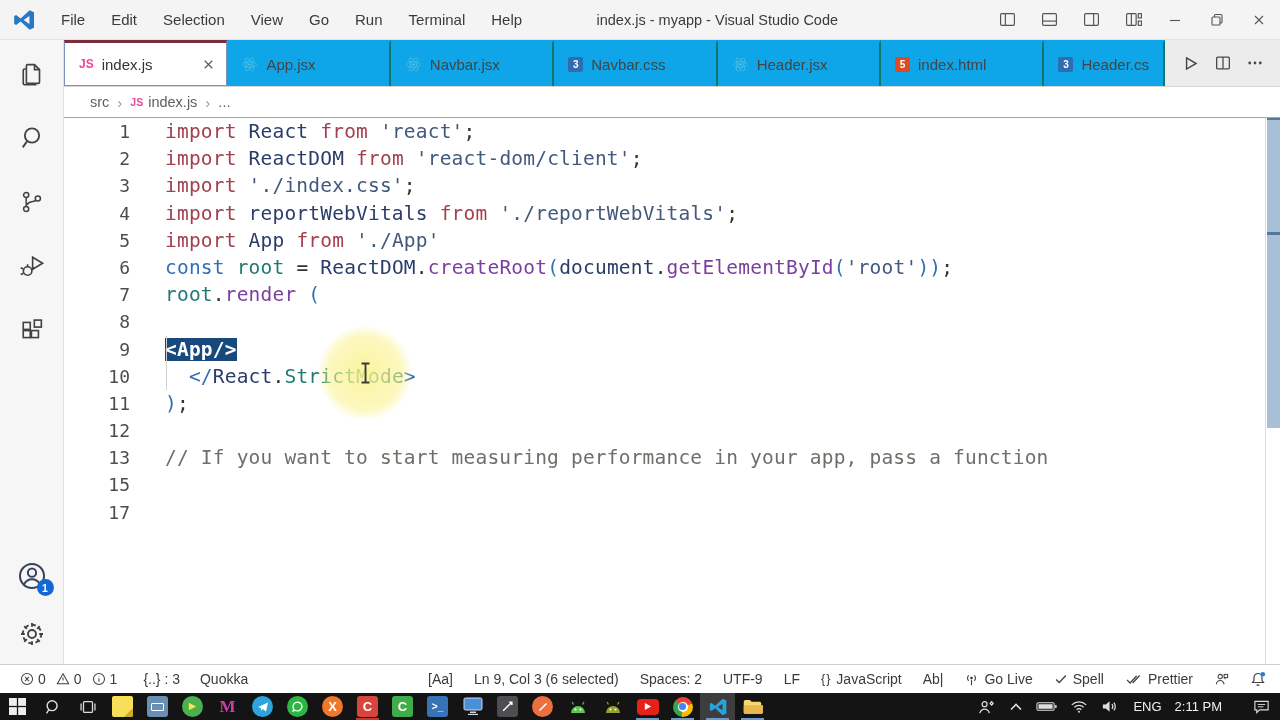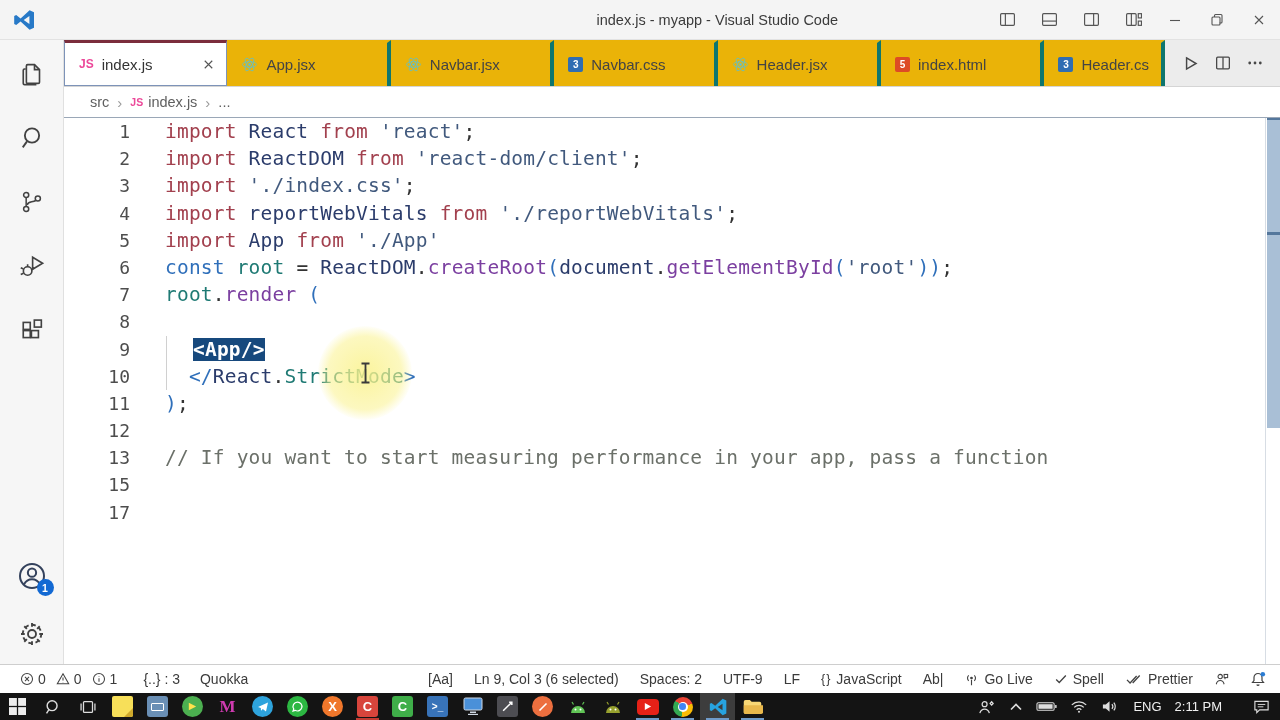--- a/index.html
+++ b/index.html
@@ -24,21 +24,21 @@
     align-items:center; padding:18px 0 14px 0; gap:32px; }
   .ab-icon { width:32px; height:32px; display:flex; align-items:center; justify-content:center; position:relative; }
   .ab-bottom { margin-top:auto; display:flex; flex-direction:column; gap:26px; align-items:center; }
   .ab-badge { position:absolute; right:-6px; bottom:-4px; width:17px; height:17px; border-radius:50%;
     background:#1269d3; color:#fff; font-size:10.5px; font-weight:bold; display:flex; align-items:center; justify-content:center; }
 
   
   .main { position:absolute; left:64px; top:40px; width:1216px; height:624px; background:#fff; }
   .tabbar { height:47px; background:#ececec; display:flex; align-items:stretch; border-bottom:1px solid #d5d5d5; }
   .tab { width:164px; display:flex; align-items:center; gap:8px; padding:0 10px 0 14px;
-    background:#eab308; border-right:4px solid #0f766e; border-top:3px solid transparent;
+    background:#0ea5e9; border-right:2px solid #0f766e; border-top:3px solid transparent;
     font-size:15px; color:#444; overflow:hidden; white-space:nowrap; }
   .tab.active { background:#fff; border:1px solid #7d93b8; border-top:3px solid #7b2d3c; color:#333; }
   .tab .label { overflow:hidden; text-overflow:clip; }
   .tab .close { margin-left:auto; display:flex; }
   .ficon { display:inline-flex; align-items:center; justify-content:center;
     width:15px; height:15px; border-radius:2px; color:#fff; font-size:10px; font-weight:bold; flex:none; }
   .ficon.css { background:#2f6db2; }
   .ficon.html { background:#dd4b25; }
   .js-letters { color:#ec4899; font-weight:bold; font-size:12px; flex:none; }
   .tab-actions { margin-left:auto; display:flex; align-items:center; gap:14px; padding:0 16px; }
@@ -94,20 +94,30 @@
 <body>
 
 <div class="page">
 
   <div class="titlebar">
     <span class="vscode-logo">
       <svg viewBox="0 0 24 24">
           <path fill="#2779c7" d="M17.6 2.2 8.6 10.5 4.2 7.1 2.2 8.1v7.8l2 1 4.4-3.4 9 8.3 4.4-2.1V4.3zM17.4 8.1v7.8L11.7 12z"></path>
         </svg>
     </span>
+    <div class="menus">
+        <div class="menu-item">File</div>
+        <div class="menu-item">Edit</div>
+        <div class="menu-item">Selection</div>
+        <div class="menu-item">View</div>
+        <div class="menu-item">Go</div>
+        <div class="menu-item">Run</div>
+        <div class="menu-item">Terminal</div>
+        <div class="menu-item">Help</div>
+      </div>
     <div class="win-title">index.js - myapp - Visual Studio Code</div>
     <div class="win-controls">
         <div class="wc-btn">
           <svg xmlns="http://www.w3.org/2000/svg" width="17" height="17" viewBox="0 0 16 16" fill="none" stroke="#555" stroke-width="1.1">
             <rect x="1.5" y="2.5" width="13" height="11" rx="1"></rect>
             <path d="M6 2.5v11"></path>
           </svg>
         </div>
         <div class="wc-btn">
           <svg xmlns="http://www.w3.org/2000/svg" width="17" height="17" viewBox="0 0 16 16" fill="none" stroke="#555" stroke-width="1.1">
@@ -295,21 +305,21 @@
       <div class="indent-guide"></div>
       <div>
           <div class="code-line"><div class="line-number">1</div><div class="line-content"><span class="tk-kw" style="color: rgb(162, 64, 78);">import</span><span class="tk-pl" style="color: rgb(51, 51, 51);"> </span><span class="tk-id" style="color: rgb(43, 60, 107);">React</span><span class="tk-pl" style="color: rgb(51, 51, 51);"> </span><span class="tk-kw" style="color: rgb(162, 64, 78);">from</span><span class="tk-pl" style="color: rgb(51, 51, 51);"> </span><span class="tk-str" style="color: rgb(65, 89, 125);">'react'</span><span class="tk-pu" style="color: rgb(51, 51, 51);">;</span></div></div>
           <div class="code-line"><div class="line-number">2</div><div class="line-content"><span class="tk-kw" style="color: rgb(162, 64, 78);">import</span><span class="tk-pl" style="color: rgb(51, 51, 51);"> </span><span class="tk-id" style="color: rgb(43, 60, 107);">ReactDOM</span><span class="tk-pl" style="color: rgb(51, 51, 51);"> </span><span class="tk-kw" style="color: rgb(162, 64, 78);">from</span><span class="tk-pl" style="color: rgb(51, 51, 51);"> </span><span class="tk-str" style="color: rgb(65, 89, 125);">'react-dom/client'</span><span class="tk-pu" style="color: rgb(51, 51, 51);">;</span></div></div>
           <div class="code-line"><div class="line-number">3</div><div class="line-content"><span class="tk-kw" style="color: rgb(162, 64, 78);">import</span><span class="tk-pl" style="color: rgb(51, 51, 51);"> </span><span class="tk-str" style="color: rgb(65, 89, 125);">'./index.css'</span><span class="tk-pu" style="color: rgb(51, 51, 51);">;</span></div></div>
           <div class="code-line"><div class="line-number">4</div><div class="line-content"><span class="tk-kw" style="color: rgb(162, 64, 78);">import</span><span class="tk-pl" style="color: rgb(51, 51, 51);"> </span><span class="tk-id" style="color: rgb(43, 60, 107);">reportWebVitals</span><span class="tk-pl" style="color: rgb(51, 51, 51);"> </span><span class="tk-kw" style="color: rgb(162, 64, 78);">from</span><span class="tk-pl" style="color: rgb(51, 51, 51);"> </span><span class="tk-str" style="color: rgb(65, 89, 125);">'./reportWebVitals'</span><span class="tk-pu" style="color: rgb(51, 51, 51);">;</span></div></div>
           <div class="code-line"><div class="line-number">5</div><div class="line-content"><span class="tk-kw" style="color: rgb(162, 64, 78);">import</span><span class="tk-pl" style="color: rgb(51, 51, 51);"> </span><span class="tk-id" style="color: rgb(43, 60, 107);">App</span><span class="tk-pl" style="color: rgb(51, 51, 51);"> </span><span class="tk-kw" style="color: rgb(162, 64, 78);">from</span><span class="tk-pl" style="color: rgb(51, 51, 51);"> </span><span class="tk-str" style="color: rgb(65, 89, 125);">'./App'</span></div></div>
           <div class="code-line"><div class="line-number">6</div><div class="line-content"><span class="tk-kw2" style="color: rgb(47, 111, 186);">const</span><span class="tk-pl" style="color: rgb(51, 51, 51);"> </span><span class="tk-vr" style="color: rgb(31, 122, 116);">root</span><span class="tk-pl" style="color: rgb(51, 51, 51);"> </span><span class="tk-op" style="color: rgb(51, 51, 51);">=</span><span class="tk-pl" style="color: rgb(51, 51, 51);"> </span><span class="tk-id" style="color: rgb(43, 60, 107);">ReactDOM</span><span class="tk-pu" style="color: rgb(51, 51, 51);">.</span><span class="tk-fn" style="color: rgb(123, 63, 160);">createRoot</span><span class="tk-pa" style="color: rgb(47, 111, 186);">(</span><span class="tk-id" style="color: rgb(43, 60, 107);">document</span><span class="tk-pu" style="color: rgb(51, 51, 51);">.</span><span class="tk-fn" style="color: rgb(123, 63, 160);">getElementById</span><span class="tk-pa" style="color: rgb(47, 111, 186);">(</span><span class="tk-str" style="color: rgb(65, 89, 125);">'root'</span><span class="tk-pa" style="color: rgb(47, 111, 186);">))</span><span class="tk-pu" style="color: rgb(51, 51, 51);">;</span></div></div>
           <div class="code-line"><div class="line-number">7</div><div class="line-content"><span class="tk-vr" style="color: rgb(31, 122, 116);">root</span><span class="tk-pu" style="color: rgb(51, 51, 51);">.</span><span class="tk-fn" style="color: rgb(123, 63, 160);">render</span><span class="tk-pl" style="color: rgb(51, 51, 51);"> </span><span class="tk-pa" style="color: rgb(47, 111, 186);">(</span></div></div>
           <div class="code-line"><div class="line-number">8</div></div>
-          <div class="code-line"><div class="line-number">9</div><div class="line-content"><span class="tk-sel" style="color: rgb(255, 255, 255); margin-left: 28px;">&lt;App/&gt;</span></div></div>
+          <div class="code-line"><div class="line-number">9</div><div class="line-content"><span class="tk-sel" style="color: rgb(255, 255, 255);">&lt;App/&gt;</span></div></div>
           <div class="code-line"><div class="line-number">10</div><div class="line-content"><span class="tk-pl" style="color: rgb(51, 51, 51);">  </span><span class="tk-pa" style="color: rgb(47, 111, 186);">&lt;/</span><span class="tk-id" style="color: rgb(43, 60, 107);">React</span><span class="tk-pu" style="color: rgb(51, 51, 51);">.</span><span class="tk-vr" style="color: rgb(31, 122, 116);">StrictMode</span><span class="tk-pa" style="color: rgb(47, 111, 186);">&gt;</span></div></div>
           <div class="code-line"><div class="line-number">11</div><div class="line-content"><span class="tk-pa" style="color: rgb(47, 111, 186);">)</span><span class="tk-pu" style="color: rgb(51, 51, 51);">;</span></div></div>
           <div class="code-line"><div class="line-number">12</div><div class="line-content"></div></div>
           <div class="code-line"><div class="line-number">13</div><div class="line-content"><span class="tk-cm" style="color: rgb(107, 112, 105);">// If you want to start measuring performance in your app, pass a function</span></div></div>
           <div class="code-line"><div class="line-number">15</div></div>
           <div class="code-line"><div class="line-number">17</div><div class="line-content"></div></div>
         </div>
       <div class="cursor-glow">
         <svg width="13" height="22" viewBox="0 0 13 22">
           <path d="M2.5 1.5h8 M6.5 1.5v19 M2.5 20.5h8" stroke="#3a3a3a" stroke-width="1.8" fill="none"></path>

